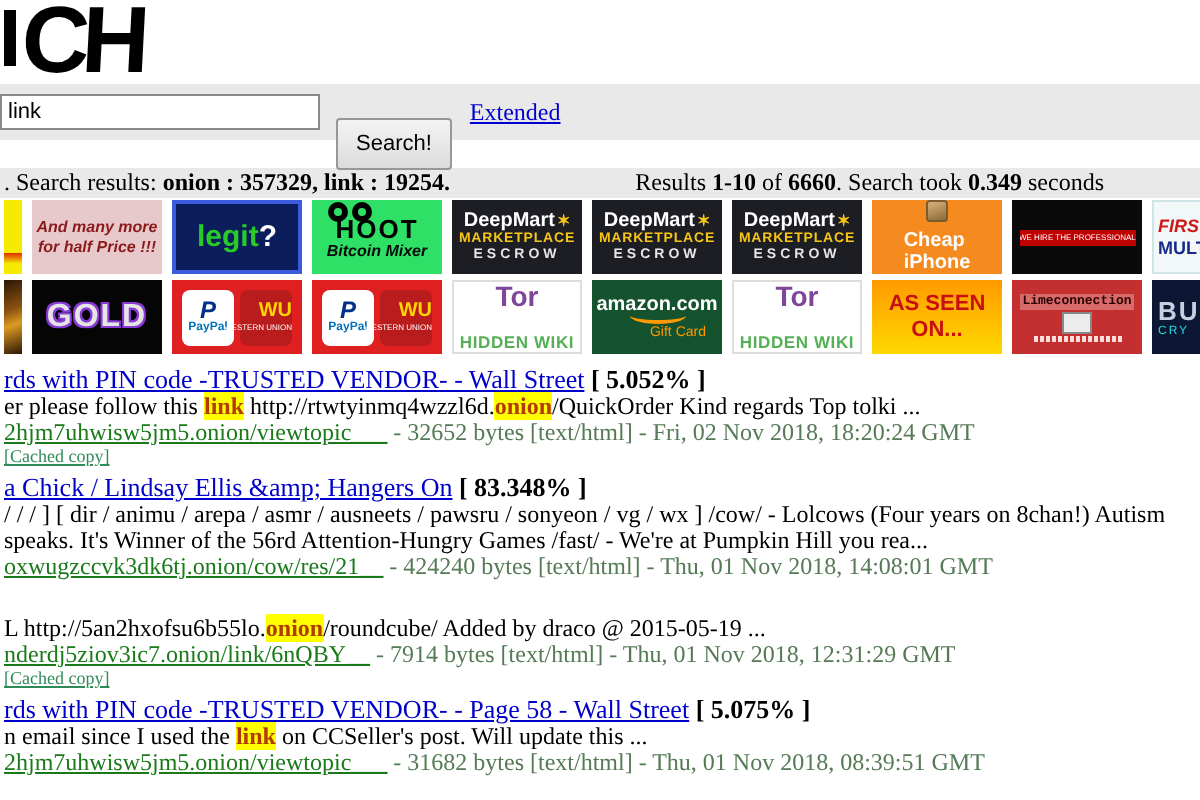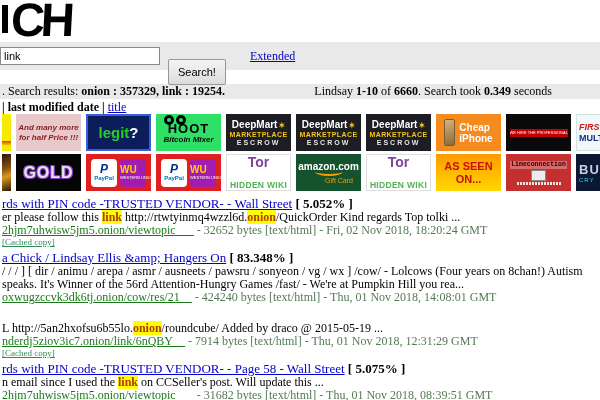--- a/index.html
+++ b/index.html
@@ -12,21 +12,21 @@
   .logo-sliver { position:absolute; left:0; top:5px; width:6px; height:28px; background:#000; }
   .logo-text { position:absolute; left:9px; top:-8px; font-family:"Liberation Sans",sans-serif;
     font-weight:900; font-size:47px; letter-spacing:-4px; color:#000; transform:skewX(-3deg); }
 
   
   .search-band { background:#e9e9e9; height:28px; display:flex; align-items:center; margin-left:-2px; padding-left:2px; }
   .search-input { width:160px; height:18px; border:1px solid #8a8a8a; background:#fff;
     font:11px "Liberation Sans",sans-serif; padding:1px 3px; margin-left:-2px; }
   .search-btn { margin-left:8px; font:11px "Liberation Sans",sans-serif; padding:6px 9px;
     background:linear-gradient(#f4f4f4,#dcdcdc); border:1px solid #979797; border-radius:2px; color:#000;margin-top:31px; }
-  .extended-link { margin-left:24px; color:#0000cc; text-decoration:underline; font-size:12px; cursor:pointer; }
+  .extended-link { margin-left:9px; color:#0000cc; text-decoration:underline; font-size:12px; cursor:pointer; }
 
   .gap { height:14px; }
 
   
   .info-band { background:#e9e9e9; height:15px; display:flex; justify-content:space-between;
     align-items:center; font-size:12px; margin-left:-2px; padding:0 48px 0 2px; }
   .info-left b, .info-right b { font-weight:bold; }
 
   .sort-row { font-size:12px; height:14px; padding-top:1px; }
   .sort-row .active { font-weight:bold; }
@@ -56,21 +56,21 @@
   .b-legit { background:#0b1e5b; border:2px solid #3a5bdc; }
   .legit-word { color:#27cc27; font-weight:900; font-size:15px; }
   .legit-q { color:#fff; font-weight:900; font-size:15px; }
 
   .b-deepmart { background:#1d1d24; }
   .dm-brand { color:#fff; font-weight:bold; font-size:10px; line-height:11px; }
   .dm-spark::after { content:"✶"; color:#f5c518; font-size:8px; margin-left:1px; }
   .dm-l2 { color:#f5c518; font-size:7px; font-weight:bold; letter-spacing:.4px; line-height:8px; }
   .dm-l3 { color:#e6e6e6; font-size:7px; font-weight:bold; letter-spacing:2px; line-height:8px; }
 
-  .b-iphone { background:#f58a1f; flex-direction:row; gap:4px; }
+  .b-iphone { background:#f58a1f; flex-direction:column; gap:4px; }
   .iphone-img { width:11px; height:27px; background:linear-gradient(160deg,#d8b27a,#8a6a3a); border:1px solid #7a5c2e; border-radius:2px; }
   .ip-text { color:#fff; font-weight:bold; font-size:10px; line-height:11px; }
 
   .b-hitman { background:#0a0a0a; }
   .hit-strip { background:#c00000; width:58px; height:8px; font-size:4px; color:#fff;
     text-align:center; line-height:8px; overflow:hidden; white-space:nowrap; }
 
   .b-first { background:#f2f8f8; align-items:flex-start; padding-left:2px; border:1px solid #cfe4e4; }
   .first-l1 { color:#d01818; font-weight:900; font-style:italic; font-size:9px; line-height:11px; }
   .first-l2 { color:#1a2a8a; font-weight:900; font-size:9px; line-height:11px; }
@@ -78,22 +78,22 @@
   .b-gold { background:#050505; }
   .gold-text { color:#e5e5e5; font-weight:900; font-size:16px; letter-spacing:1px;
     text-shadow:1px 1px 0 #8a3bd6,-1px 1px 0 #8a3bd6,1px -1px 0 #8a3bd6,-1px -1px 0 #8a3bd6; }
 
   .b-ppwu { background:#e02020; flex-direction:row; gap:3px; }
   .pp-tile { width:26px; height:28px; background:#fff; border-radius:4px; display:flex;
     flex-direction:column; align-items:center; justify-content:center; }
   .pp-icon { color:#003087; font-weight:900; font-style:italic; font-size:12px; line-height:11px; }
   .pp-icon::before { content:"P"; }
   .pp-label { color:#0070ba; font-size:6px; font-weight:bold; line-height:7px; }
-  .wu-tile { width:26px; height:28px; background:#a21caf; border-radius:4px; display:flex;
-    flex-direction:column; align-items:flex-start; justify-content:center; }
+  .wu-tile { width:26px; height:28px; background:#b91c1c; border-radius:4px; display:flex;
+    flex-direction:column; align-items:flex-end; justify-content:center; }
   .wu-text { color:#ffd400; font-weight:900; font-size:10px; line-height:10px; }
   .wu-sub { color:#fff; font-size:4px; line-height:5px; white-space:nowrap; }
 
   .b-torwiki { background:#fff; border:1px solid #ddd;justify-content:space-between; }
   .tor-logo { color:#7d4698; font-weight:900; font-size:14px; line-height:15px; }
   .tw-text { color:#55b055; font-weight:900; font-size:8.5px; line-height:10px; letter-spacing:.3px; }
 
   .b-amazon { background:#14532d; }
   .amz-l1 { color:#fff; font-weight:bold; font-size:10px; line-height:11px; }
   .amz-smile { width:28px; height:5px; border-bottom:2px solid #ff9900;
@@ -141,29 +141,23 @@
   <div class="search-band">
     <input class="search-input" value="link" style="">
     <button class="search-btn">Search!</button>
     <a class="extended-link">Extended</a>
   </div>
 
   <div class="gap"></div>
 
   <div class="info-band">
     <div class="info-left"><span>. Search results: </span><b>onion : 357329, link : 19254.</b></div>
-    <div class="info-right"><span>Lindsay </span><b>1-10</b><span> of </span><b>6660</b><span>. Search took </span><b>0.349</b><span> seconds</span></div>
-  </div>
-
-  <div class="sort-row">
-    <span class="sort-sep">|</span>
-    <span class="active">last modified date</span>
-    <span class="sort-sep">|</span>
-    <a>title</a>
-  </div>
+    <div class="info-right"><span>Results </span><b>1-10</b><span> of </span><b>6660</b><span>. Search took </span><b>0.349</b><span> seconds</span></div>
+  </div>
+
 
   <div class="banners">
     <div class="brow">
       <div class="banner sliver sliver-1"></div>
       <div class="banner b-pink">
         <span>And many more</span>
         <span>for half Price !!!</span>
       </div>
       <div class="banner b-legit">
         <span><span class="legit-word">legit</span><span class="legit-q">?</span></span>

